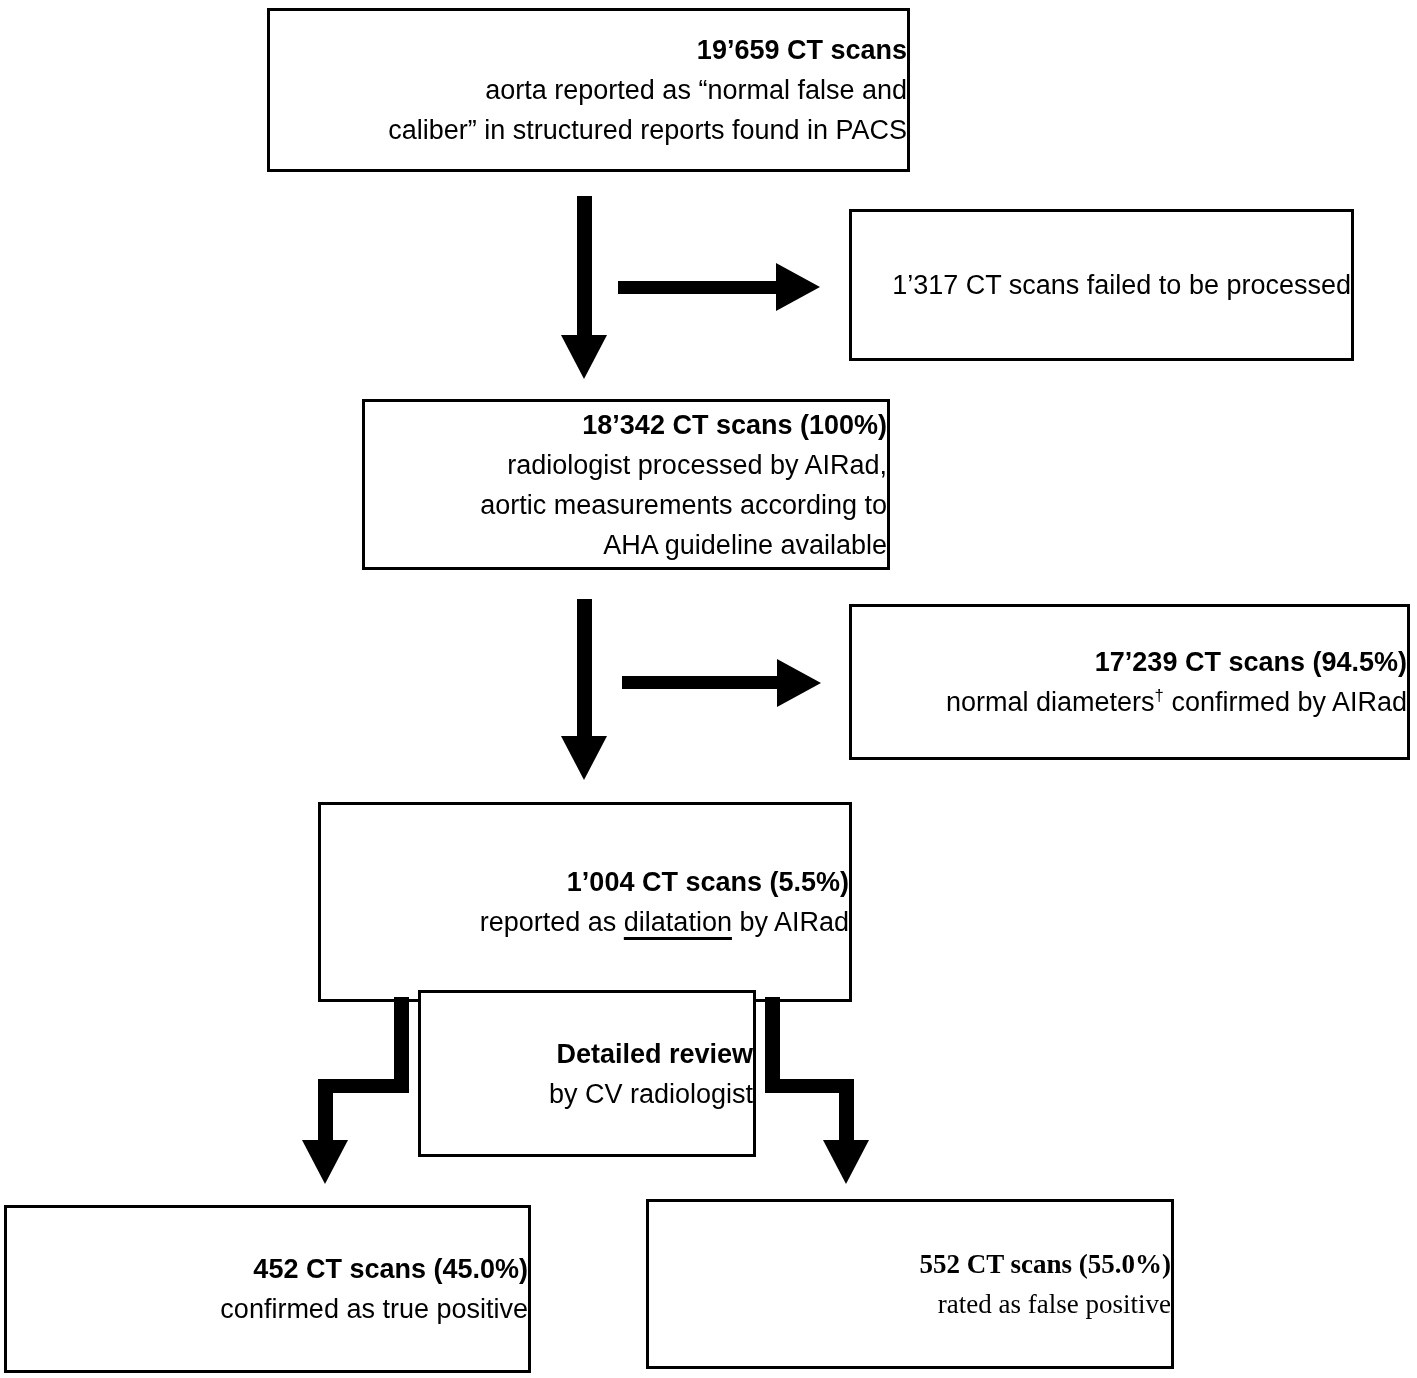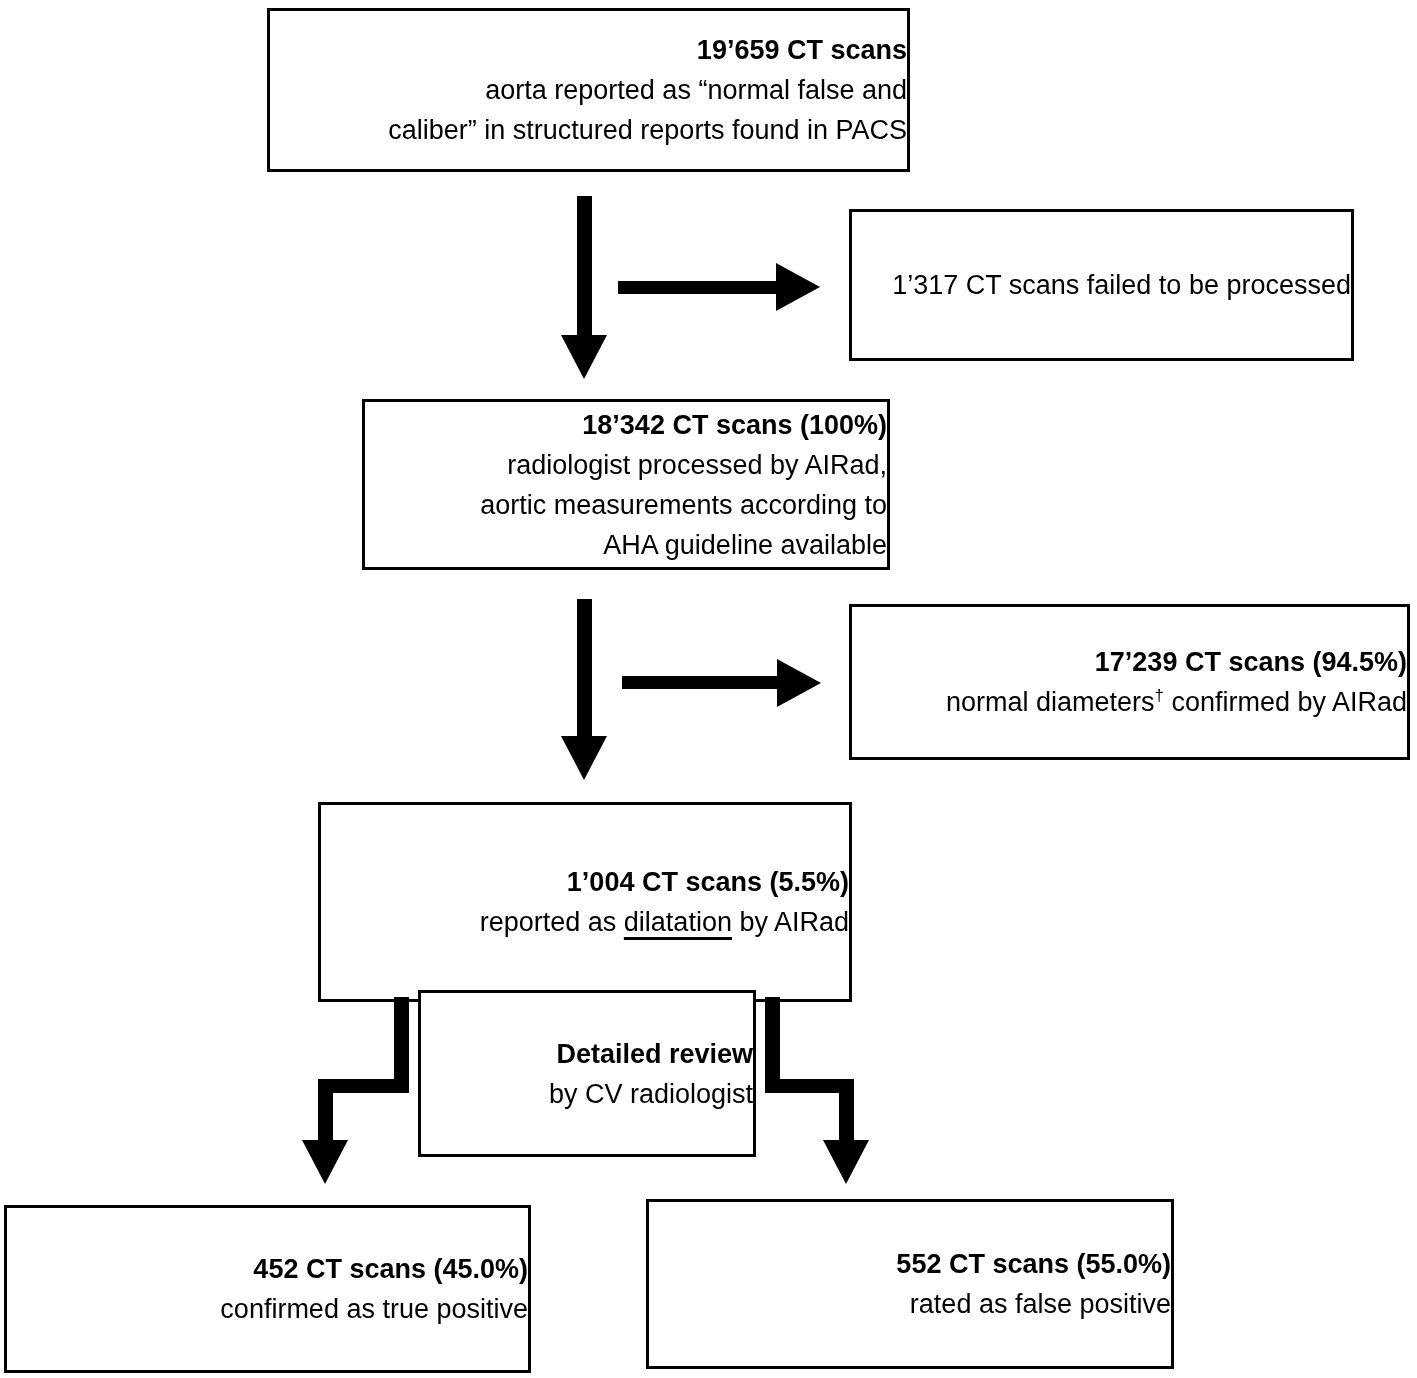--- a/index.html
+++ b/index.html
@@ -61,21 +61,21 @@
   }
 
   
   #box-pacs        { left: 267px; top: 8px;    width: 643px; height: 164px; }
   #box-failed      { left: 849px; top: 209px;  width: 505px; height: 152px; }
   #box-processed   { left: 325px; top: 399px;  width: 528px; height: 171px; margin-left: 37px; }
   #box-normal      { left: 849px; top: 604px;  width: 561px; height: 156px; }
   #box-dilatation  { left: 318px; top: 802px;  width: 534px; height: 200px; }
   #box-review      { left: 418px; top: 990px;  width: 338px; height: 167px; }
   #box-truepos     { left: 4px;   top: 1205px; width: 527px; height: 168px; }
-  #box-falsepos    { left: 646px; top: 1199px; width: 528px; height: 170px; }
+  #box-falsepos    { left: 646px; top: 1199px; width: 528px; height: 170px; font-family: Liberation Serif, serif; }
 
   
   #a1-shaft  { left: 577px; top: 196px;  width: 15px;  height: 139px; }
   #a1-head   { left: 561px; top: 335px; }
   #r1-shaft  { left: 618px; top: 281px;  width: 158px; height: 13px; }
   #r1-head   { left: 776px; top: 263px; }
   #a2-shaft  { left: 577px; top: 599px;  width: 15px;  height: 137px; }
   #a2-head   { left: 561px; top: 736px; }
   #r2-shaft  { left: 622px; top: 676px;  width: 155px; height: 13px; }
   #r2-head   { left: 777px; top: 659px; }

